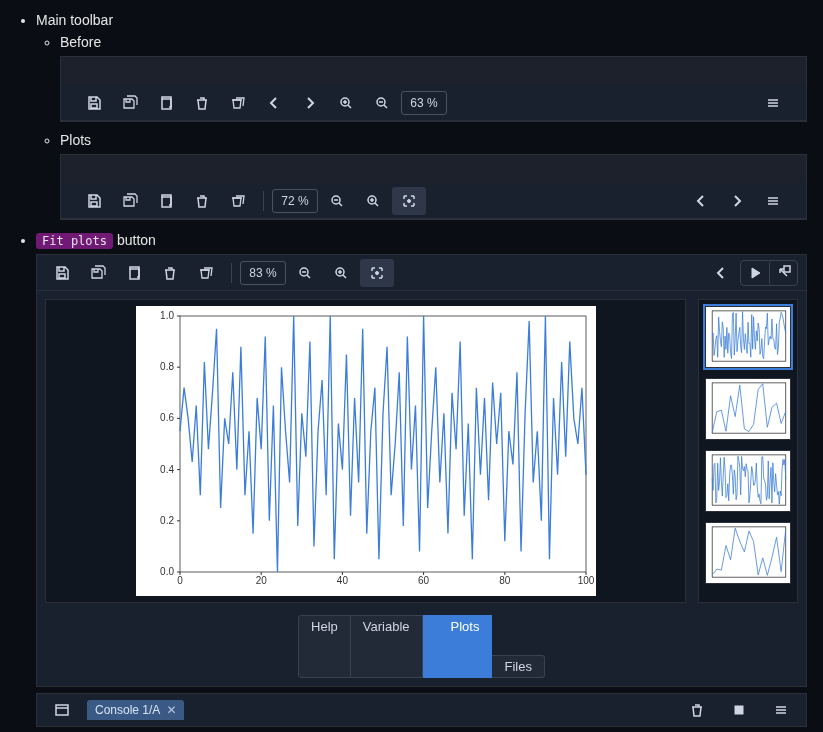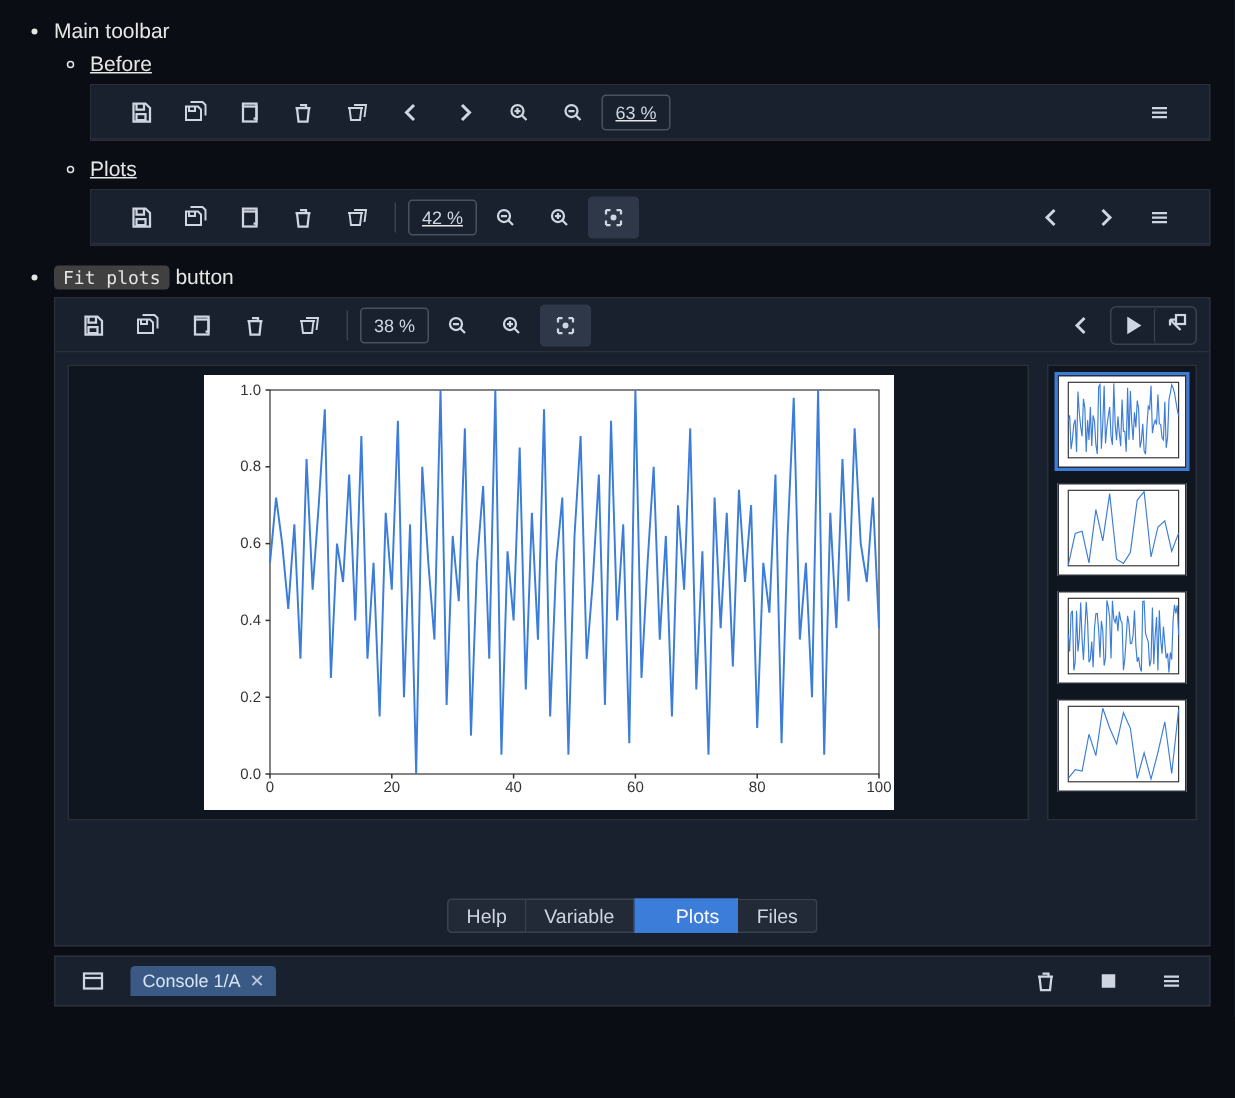--- a/index.html
+++ b/index.html
@@ -9,44 +9,44 @@
     color: #e6e6e6;
     font-family: -apple-system, BlinkMacSystemFont, "Segoe UI", Arial, sans-serif;
     font-size: 14px;
     width: 823px;
     height: 732px;
     overflow: hidden;
     padding: 8px 16px;
   }
   ul.doc { list-style: disc; padding-left: 20px; margin: 4px 0; }
   ul.doc > li { margin: 4px 0 12px; }
-  ul.sub { list-style: circle; padding-left: 24px; margin: 6px 0; text-decoration: underline; }
+  ul.sub { list-style: circle; padding-left: 24px; margin: 6px 0; }
   ul.sub > li { margin: 4px 0 10px; }
   code.inline {
-    background: #404040;
+    background: #701a75;
     padding: 1px 6px;
     border-radius: 3px;
     font-family: Menlo, Consolas, monospace;
     font-size: 12px;
   }
   .tb-wrap {
     margin-top: 6px;
     border: 1px solid #2a2f3a;
     background: #1c212b;
   }
   .toolbar {
     display: flex;
     align-items: center;
     height: 36px;
     padding: 0 8px;
     gap: 2px;
     background: #19212e;
     border-bottom: 1px solid #2a2f3a;
   }
-  .toolbar.pad { padding-left: 16px; padding-right: 16px; }
+  .toolbar.pad { padding-left: 16px; padding-right: 16px; margin-top: 28px; }
   .tbtn {
     width: 34px; height: 28px;
     display: inline-flex; align-items: center; justify-content: center;
     border-radius: 3px;
     color: #cfd6e1;
     cursor: pointer;
   }
   .tbtn.active { background: #2f3848; }
   .tbtn svg { width: 16px; height: 16px; fill: currentColor; stroke: currentColor; }
   .zoom-box {
@@ -101,21 +101,20 @@
     border: 1px solid #2a2f3a;
     cursor: pointer;
   }
   .thumb.sel { outline: 2px solid #3b7dd8; outline-offset: 0; }
   .tabbar {
     display: flex;
     justify-content: center;
     gap: 0;
     padding: 4px 0 8px;
     background: #19212e;
-    align-items: flex-end;
   }
   .tab {
     border: 1px solid #3a424f;
     padding: 3px 12px;
     font-size: 13px;
     color: #cfd6e1;
     cursor: pointer;
     background: #232a37;
   }
   .tab + .tab { border-left: none; }
@@ -300,21 +299,21 @@
                 <svg viewBox="0 0 16 16">
                   <use href="#i-trash"></use>
                 </svg>
               </span>
             <span class="tbtn">
                 <svg viewBox="0 0 16 16">
                   <use href="#i-trash-all"></use>
                 </svg>
               </span>
             <span class="sep"></span>
-            <span class="zoom-box">42 %</span>
+            <span class="zoom-box">72 %</span>
             <span class="tbtn">
                 <svg viewBox="0 0 16 16">
                   <use href="#i-zoom-out"></use>
                 </svg>
               </span>
             <span class="tbtn">
                 <svg viewBox="0 0 16 16">
                   <use href="#i-zoom-in"></use>
                 </svg>
               </span>
@@ -370,21 +369,21 @@
             <svg viewBox="0 0 16 16">
               <use href="#i-trash"></use>
             </svg>
           </span>
         <span class="tbtn">
             <svg viewBox="0 0 16 16">
               <use href="#i-trash-all"></use>
             </svg>
           </span>
         <span class="sep"></span>
-        <span class="zoom-box">38 %</span>
+        <span class="zoom-box">83 %</span>
         <span class="tbtn">
             <svg viewBox="0 0 16 16">
               <use href="#i-zoom-out"></use>
             </svg>
           </span>
         <span class="tbtn">
             <svg viewBox="0 0 16 16">
               <use href="#i-zoom-in"></use>
             </svg>
           </span>

